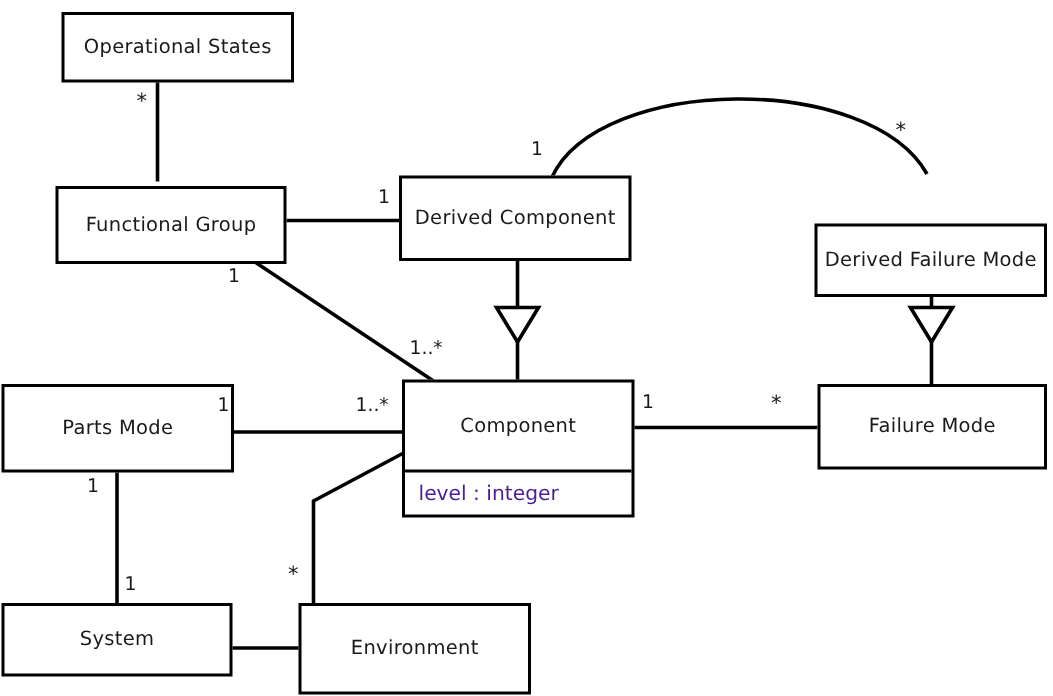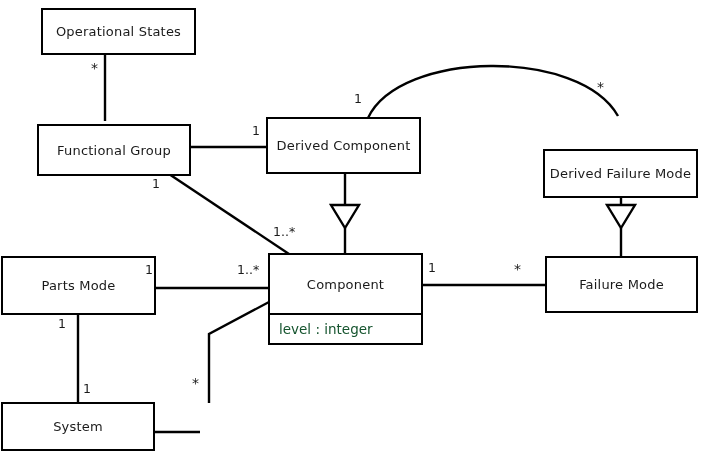--- a/index.html
+++ b/index.html
@@ -41,21 +41,21 @@
     color: #1a1a1a;
     letter-spacing: 0.2px;
     white-space: nowrap;
   }
   .class-attrs {
     border-top: 2px solid #000000;
     display: flex;
     align-items: center;
     padding-left: 9px;
     font-size: 13.5px;
-    color: #14532d;
+    color: #4c1d95;
     white-space: nowrap;
     height: 28px;
   }
   .mult {
     position: absolute;
     font-size: 12.5px;
     color: #1a1a1a;
     white-space: nowrap;
     line-height: 1;
   }
@@ -123,20 +123,23 @@
   </div>
 
   <div class="uml-class" style="left:545px; top:256px; width:153px; height:57px;">
     <div class="class-name">Failure Mode</div>
   </div>
 
   <div class="uml-class" style="left:1px; top:402px; width:154px; height:49px;">
     <div class="class-name">System</div>
   </div>
 
+  <div class="uml-class" style="left:199px; top:402px; width:155px; height:61px;">
+    <div class="class-name">Environment</div>
+  </div>
 
   <div class="mult star" style="left:91px; top:61px;">*</div>
 
   <div class="mult" style="left:252px; top:125px;">1</div>
 
   <div class="mult" style="left:354px; top:93px;">1</div>
 
   <div class="mult star" style="left:597px; top:80px;">*</div>
 
   <div class="mult" style="left:152px; top:178px;">1</div>

